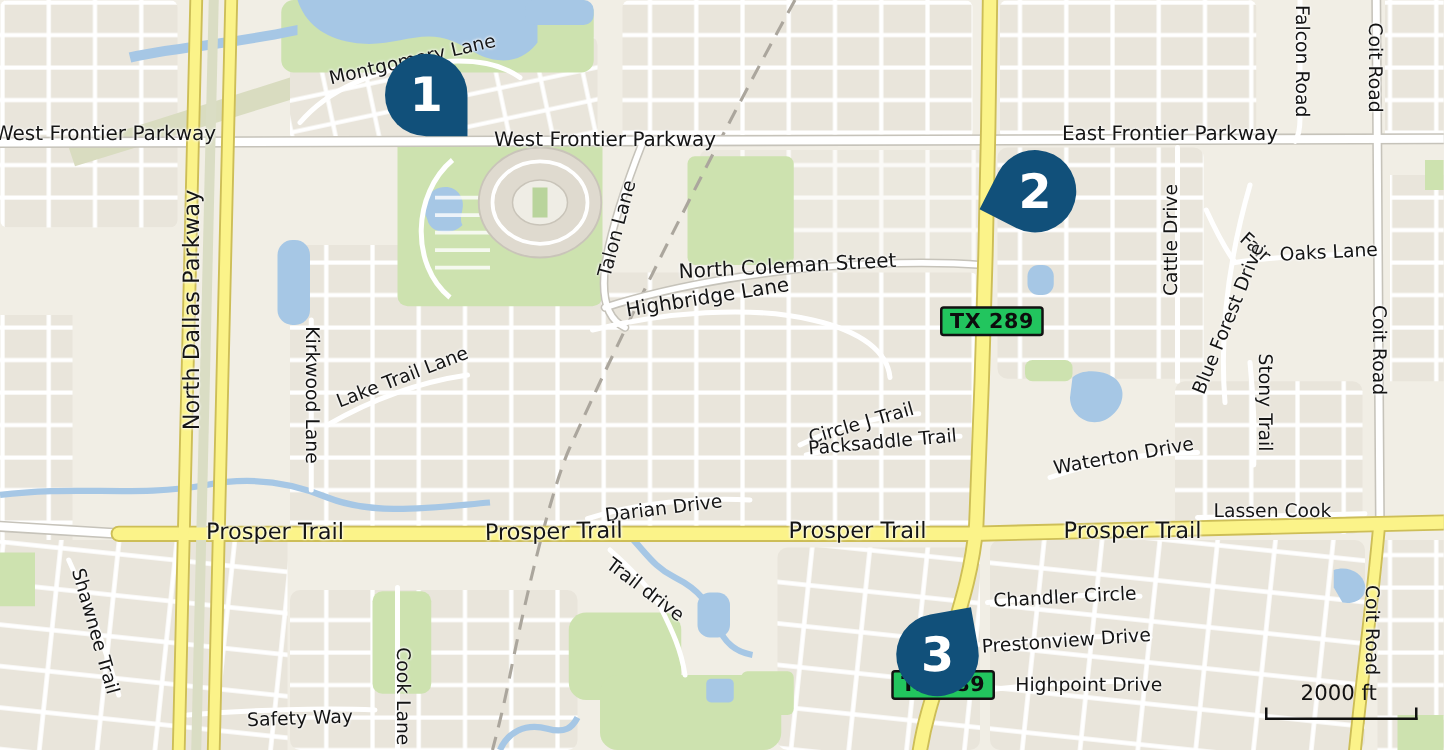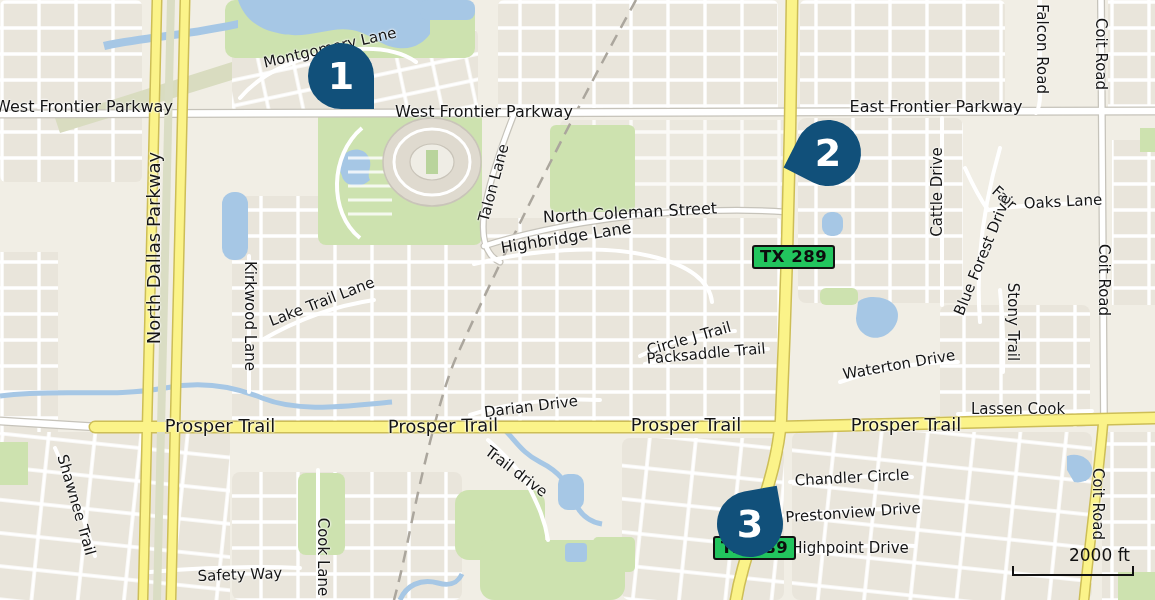--- a/index.html
+++ b/index.html
@@ -35,21 +35,21 @@
   #m3 span{transform:rotate(10deg);}
   #attribution{
     position:absolute;z-index:8;left:12px;top:564px;color:#222;
     font:19px "DejaVu Sans",sans-serif;
   }
   #scalebar{
     position:absolute;z-index:8;left:1012px;top:566px;width:118px;height:8px;
     border-left:2px solid #111;border-right:2px solid #111;border-bottom:2px solid #111;
   }
   #scalelabel{
-    position:absolute;z-index:8;left:1012px;top:545px;width:118px;text-align:right;
+    position:absolute;z-index:8;left:1012px;top:545px;width:118px;text-align:center;
     color:#111;font:17px "DejaVu Sans",sans-serif;
   }
 </style>
 </head>
 <body>
 
 <div id="viewport">
 
   <svg id="basemap" width="1155" height="600" viewBox="0 0 1155 600">
     <defs>
@@ -212,21 +212,21 @@
   <div class="lbl" style="left:983px;top:255px;transform:translate(-50%,-50%) rotate(-68deg);">Blue Forest Drive</div>
   <div class="lbl" style="left:1012px;top:322px;transform:translate(-50%,-50%) rotate(90deg);">Stony Trail</div>
   <div class="lbl" style="left:899px;top:365px;transform:translate(-50%,-50%) rotate(-10deg);">Waterton Drive</div>
   <div class="lbl" style="left:1018px;top:409px;transform:translate(-50%,-50%);">Lassen Cook</div>
   <div class="lbl" style="left:1041px;top:49px;transform:translate(-50%,-50%) rotate(90deg);">Falcon Road</div>
   <div class="lbl" style="left:1100px;top:54px;transform:translate(-50%,-50%) rotate(90deg);">Coit Road</div>
   <div class="lbl" style="left:1103px;top:280px;transform:translate(-50%,-50%) rotate(90deg);">Coit Road</div>
   <div class="lbl" style="left:1097px;top:504px;transform:translate(-50%,-50%) rotate(90deg);">Coit Road</div>
   <div class="lbl" style="left:852px;top:478px;transform:translate(-50%,-50%) rotate(-3deg);">Chandler Circle</div>
   <div class="lbl" style="left:853px;top:513px;transform:translate(-50%,-50%) rotate(-4deg);">Prestonview Drive</div>
-  <div class="lbl" style="left:850px;top:548px;transform:translate(-50%,-50%);">Highpoint Drive</div>
+  <div class="lbl" style="left:871px;top:548px;transform:translate(-50%,-50%);">Highpoint Drive</div>
 
   <div class="shield" style="left:752px;top:245px;">TX 289</div>
   <div class="shield" style="left:713px;top:536px;">TX 289</div>
 
   <div class="marker" id="m1">
     <span>1</span>
   </div>
   <div class="marker" id="m2">
     <span>2</span>
   </div>

